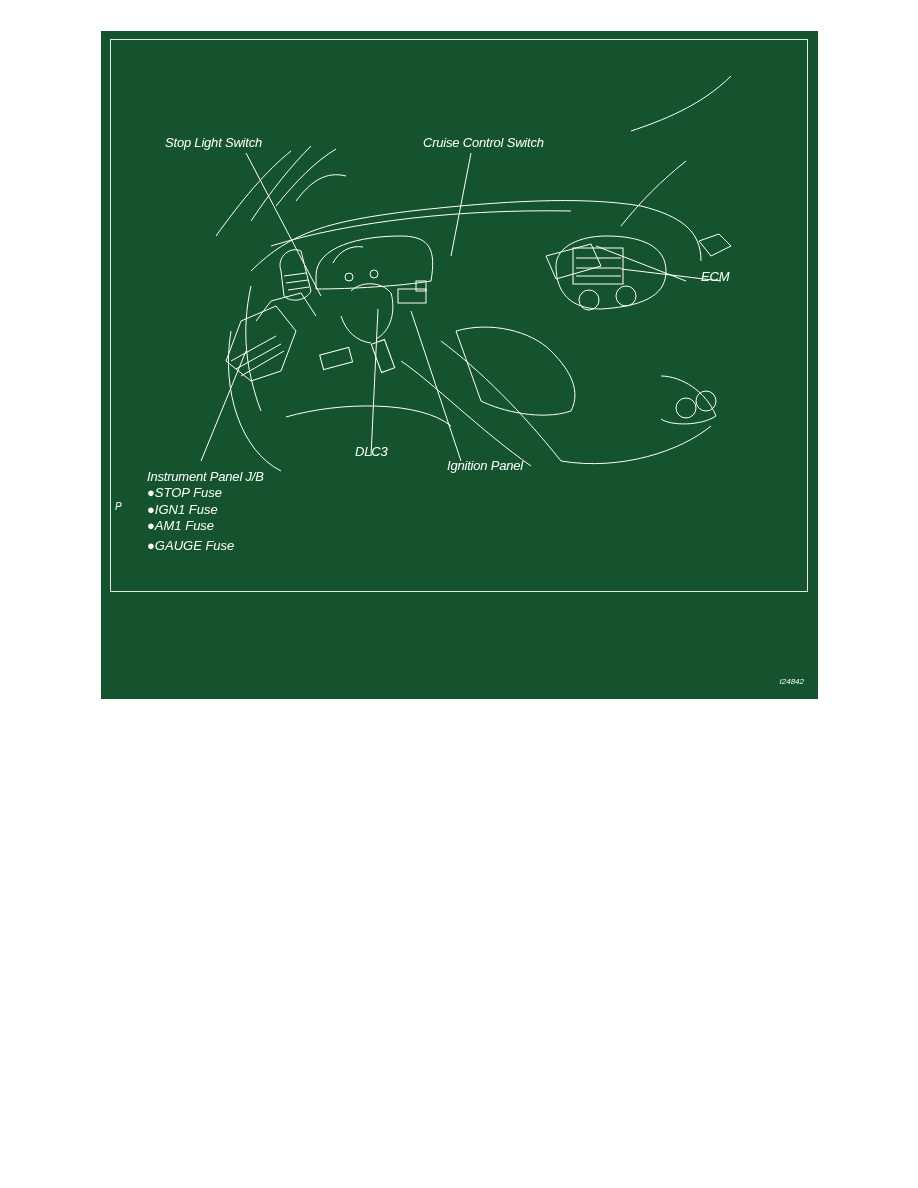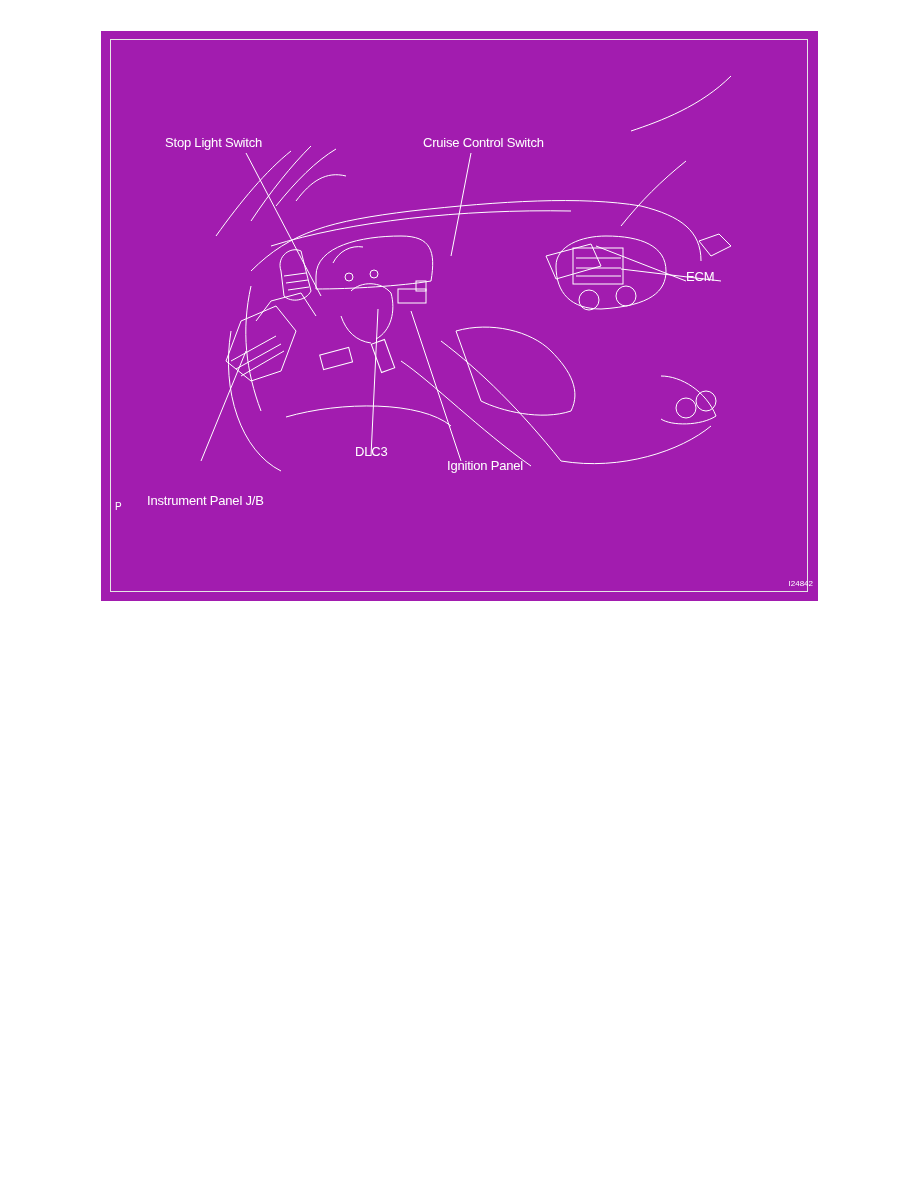--- a/index.html
+++ b/index.html
@@ -1,25 +1,25 @@
 <!DOCTYPE html>
 <html><head>
   <meta charset="utf-8">
   <style>
     html, body { margin: 0; padding: 0; background: #ffffff; }
     body { width: 918px; height: 1188px; position: relative; overflow: hidden;
            font-family: "Liberation Sans", sans-serif; }
-    .figure { position: absolute; left: 101px; top: 31px; width: 717px; height: 570px; background: #a21caf; }
+    .figure { position: absolute; left: 101px; top: 31px; width: 717px; height: 668px; background: #14532d; font-style: italic; }
     .frame { position: absolute; left: 9px; top: 8px; width: 698px; height: 553px;
              border: 1px solid #e6e6e6; box-sizing: border-box; }
     .drawing { position: absolute; left: 0; top: 0; width: 717px; height: 570px; }
     .lbl { position: absolute; color: #fff; font-size: 13px; white-space: nowrap; letter-spacing: -0.2px; }
     .fuse-list { position: absolute; left: 46px; top: 438px; color: #fff; font-size: 13px; line-height: 16.5px; }
     .fuse-list div { white-space: nowrap; }
-    .fig-id { position: absolute; right: 5px; bottom: 13px; color: #fff; font-size: 8px; }
+    .fig-id { position: absolute; right: 14px; bottom: 13px; color: #fff; font-size: 8px; }
   </style>
 </head>
 <body>
 
 <div class="figure">
   <div class="frame"></div>
 
   <svg class="drawing" viewBox="0 0 717 570" fill="none" stroke="#fff" stroke-width="1">
 
     <path d="M115 205 C140 170 165 140 190 120"></path>
@@ -77,21 +77,27 @@
     <path d="M145 122 L220 265"></path>
     <path d="M370 122 L350 225"></path>
     <path d="M495 215 L585 250"></path>
     <path d="M277 278 L270 425"></path>
     <path d="M310 280 L360 430"></path>
     <path d="M145 320 L100 430"></path>
   </svg>
 
   <div class="lbl" style="left:64px; top:104px;">Stop Light Switch</div>
   <div class="lbl" style="left:322px; top:104px;">Cruise Control Switch</div>
-  <div class="lbl" style="left:585px; top:238px;">ECM</div>
+  <div class="lbl" style="left:600px; top:238px;">ECM</div>
   <div class="lbl" style="left:254px; top:413px;">DLC3</div>
   <div class="lbl" style="left:346px; top:427px;">Ignition Panel</div>
-  <div class="lbl" style="left:46px; top:438px;margin-top:24px;">Instrument Panel J/B</div>
+  <div class="lbl" style="left:46px; top:438px;">Instrument Panel J/B</div>
 
+  <div class="fuse-list" style="top:454px;">
+    <div>●STOP Fuse</div>
+    <div>●IGN1 Fuse</div>
+    <div>●AM1 Fuse</div>
+    <div style="margin-top:3px;">●GAUGE Fuse</div>
+  </div>
 
   <div class="lbl" style="left:14px; top:470px; font-size:10px;">P</div>
   <div class="fig-id">I24842</div>
 </div>
 
 </body></html>

